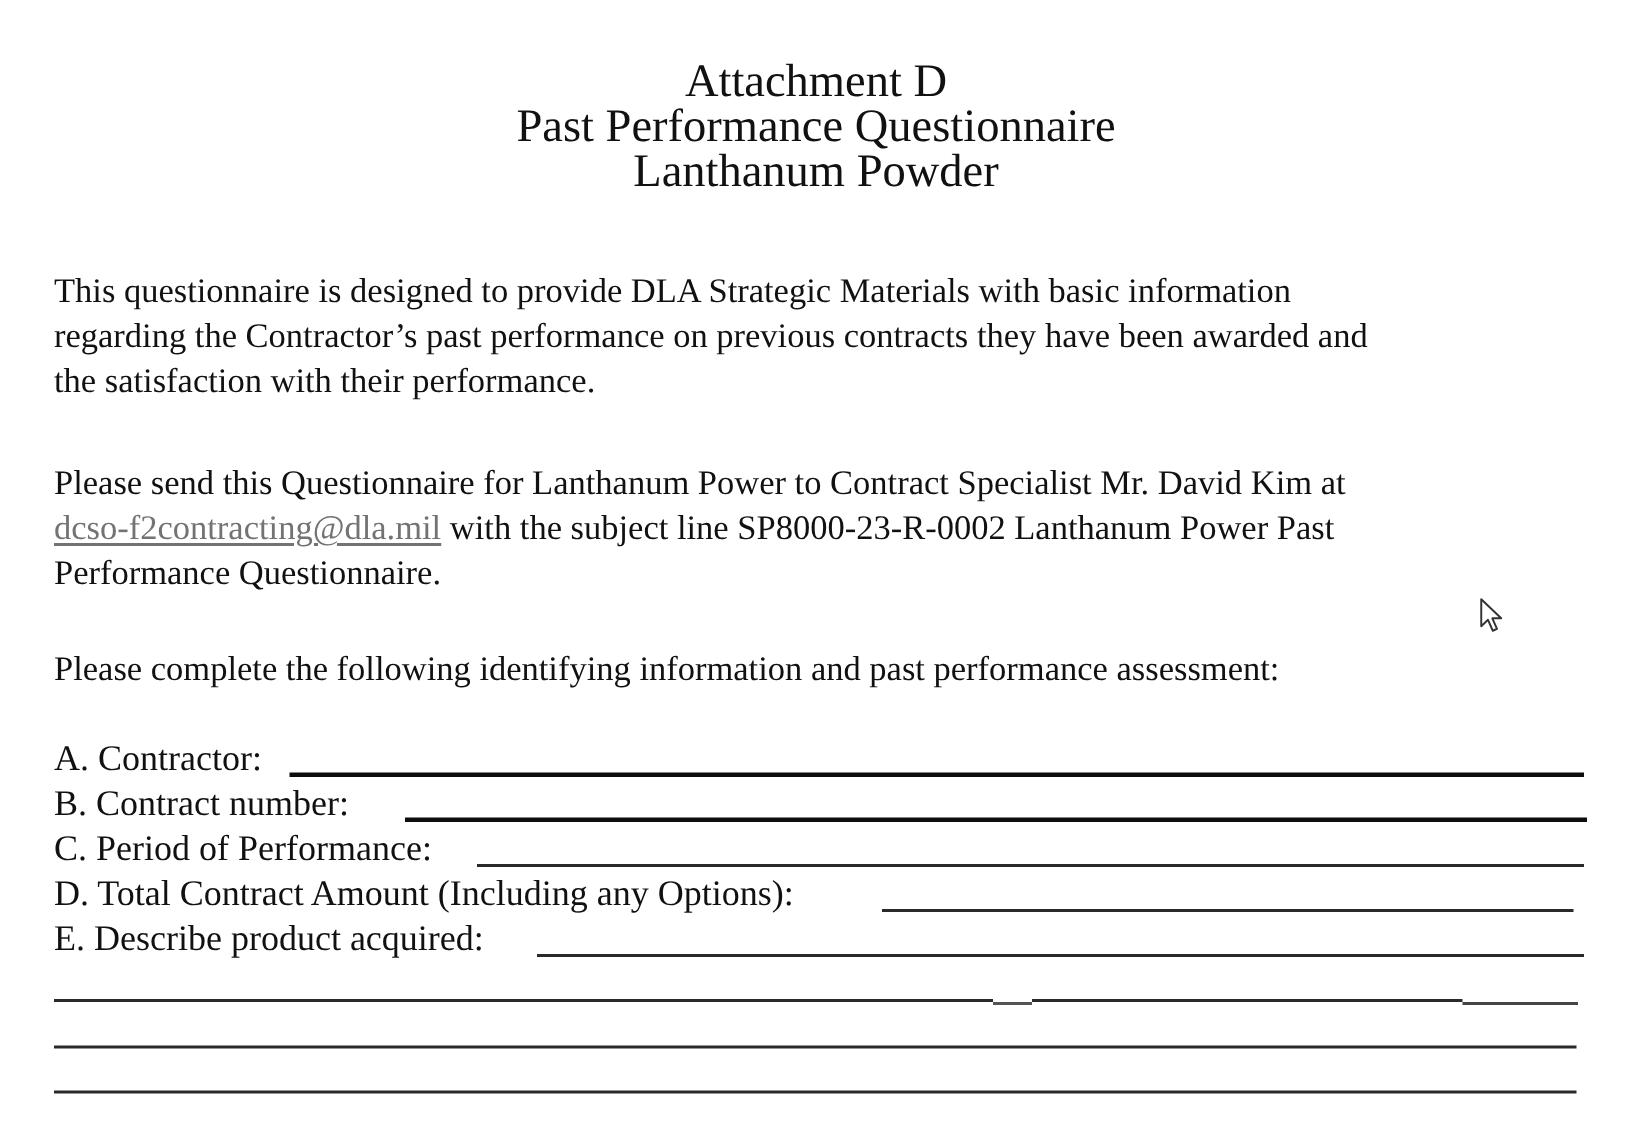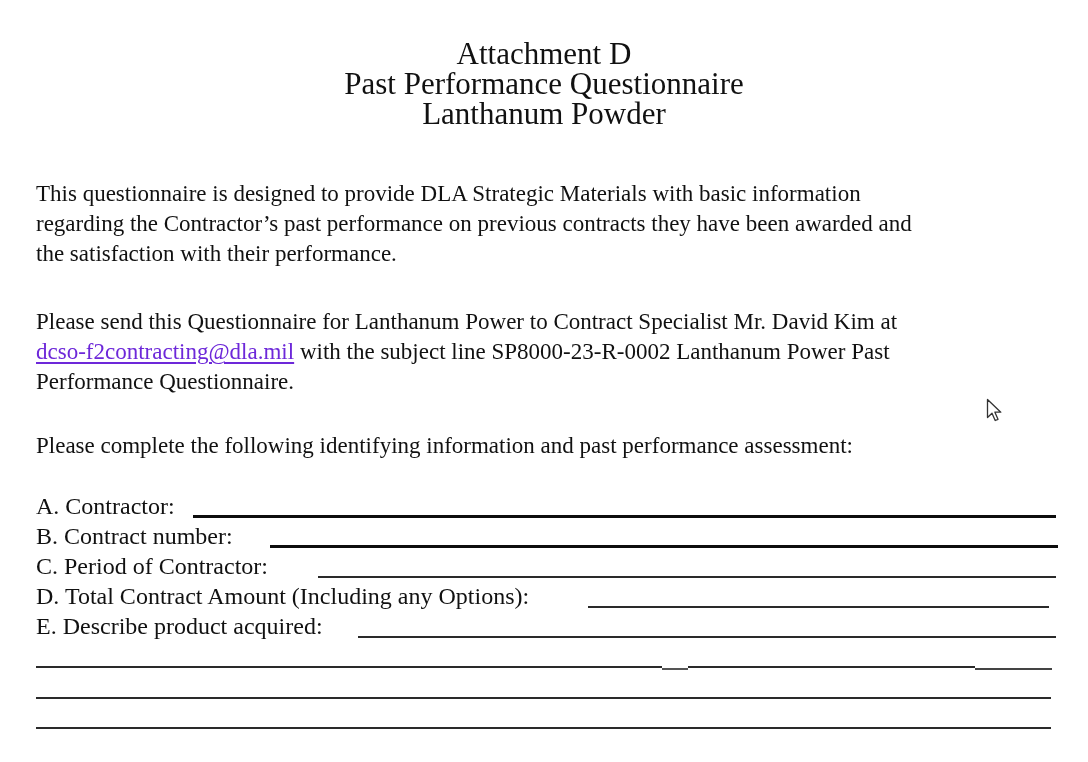--- a/index.html
+++ b/index.html
@@ -30,21 +30,21 @@
       width: 1040px;
       font-size: 23px;
       line-height: 30px;
       white-space: nowrap;
     }
     .para .ln {
       display: block;
       height: 30px;
     }
     a.email-link {
-      color: #6d28d9;
+      color: #737373;
       text-decoration: underline;
       text-decoration-thickness: 1.5px;
       text-underline-offset: 3px;
     }
     .field-label {
       position: absolute;
       left: 36px;
       font-size: 24px;
       line-height: 30px;
       white-space: nowrap;
@@ -90,21 +90,21 @@
 
 <div class="para" style="top:431px;">Please complete the following identifying information and past performance assessment:</div>
 
 <div>
   <div class="field-label" style="top:491px;">A. Contractor:</div>
   <div class="rule thick" style="left:193px; top:515px; width:863px;"></div>
 
   <div class="field-label" style="top:521px;">B. Contract number:</div>
   <div class="rule thick" style="left:270px; top:545px; width:788px;"></div>
 
-  <div class="field-label" style="top:551px;">C. Period of Contractor:</div>
+  <div class="field-label" style="top:551px;">C. Period of Performance:</div>
   <div class="rule thin" style="left:318px; top:576px; width:738px;"></div>
 
   <div class="field-label" style="top:581px;">D. Total Contract Amount (Including any Options):</div>
   <div class="rule thin" style="left:588px; top:606px; width:461px;"></div>
 
   <div class="field-label" style="top:611px;">E. Describe product acquired:</div>
   <div class="rule thin" style="left:358px; top:636px; width:698px;"></div>
 
   <div>
     <div class="rule thin" style="left:36px; top:666px; width:626px;"></div>

